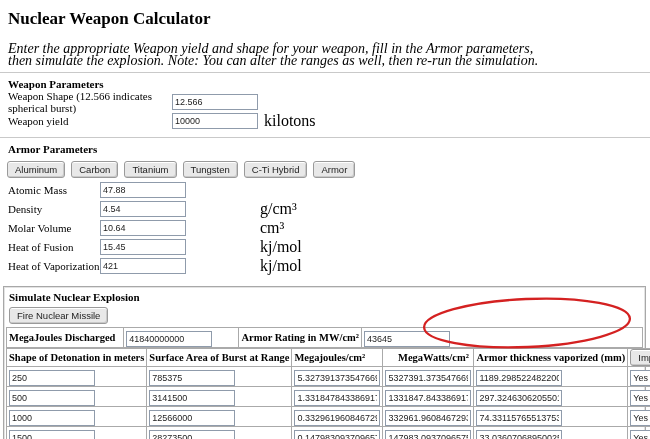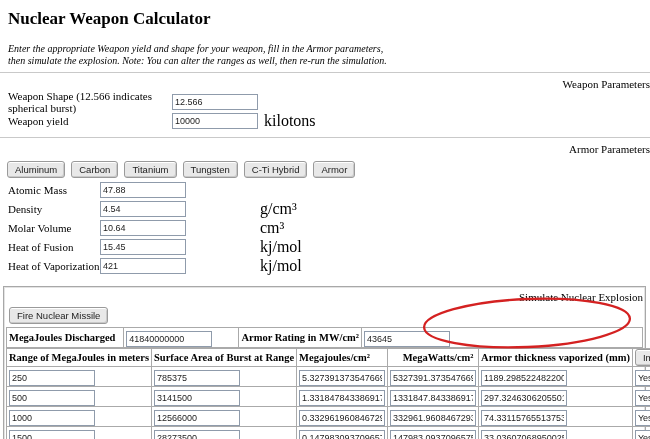--- a/index.html
+++ b/index.html
@@ -1,23 +1,23 @@
 <!DOCTYPE html>
 <html><head>
 <meta charset="utf-8">
 <style>
   html,body{margin:0;padding:0;background:#fff;}
   body{width:650px;height:439px;overflow:hidden;position:relative;
        font-family:"Liberation Serif",serif;color:#000;}
   .title{font-size:17px;font-weight:bold;margin:9px 0 0 8px;}
-  .intro{font-style:italic;font-size:10px;line-height:12px;margin:14px 4px 0 8px;}
+  .intro{font-style:italic;font-size:14px;line-height:12px;margin:14px 4px 0 8px;}
   .sep{border:none;border-top:1px solid #c9c9c9;margin:0;height:0;}
   .sep1{margin-top:5px;}
   .sep2{margin-top:9px;}
-  .legend{font-weight:normal;font-size:11px;margin:5px 0 0 8px;text-align:right;}
+  .legend{font-weight:bold;font-size:11px;margin:5px 0 0 8px;}
   .frow{display:flex;align-items:center;margin:4px 0 0 8px;font-size:11px;height:15px;}
   .frow .lbl{display:inline-block;}
   .w-lbl{width:164px;}
   .a-lbl{width:92px;}
   .unit{font-size:16px;}
   .w-unit{margin-left:6px;}
   .a-unit{margin-left:74px;}
   input[type=text]{width:80px;height:12px;font-family:"Liberation Sans",sans-serif;
        font-size:9px;border:1px solid #8f9bab;padding:1px 2px;color:#222;background:#fff;}
   button{font-family:"Liberation Sans",sans-serif;font-size:9.5px;color:#222;
@@ -114,21 +114,21 @@
       <td class="c2"><input type="text" value="41840000000" style=""></td>
       <td class="c3 boldcell">Armor Rating in MW/cm²</td>
       <td class="c4w"><input type="text" value="43645" style=""></td>
     </tr>
   </tbody>
     </table>
 
   <table>
     <tbody>
         <tr>
-      <th class="c1">Range of MegaJoules in meters</th>
+      <th class="c1">Shape of Detonation in meters</th>
       <th class="c2">Surface Area of Burst at Range</th>
       <th class="c3">Megajoules/cm²</th>
       <th class="c4 ctr">MegaWatts/cm²</th>
       <th class="c5">Armor thickness vaporized (mm)</th>
       <th class="c6"><button>Impulse Shock?</button></th>
     </tr>
     <tr>
       <td class="c1"><input type="text" value="250" style=""></td>
       <td class="c2"><input type="text" value="785375" style=""></td>
       <td class="c3"><input type="text" value="5.327391373547669" style=""></td>

